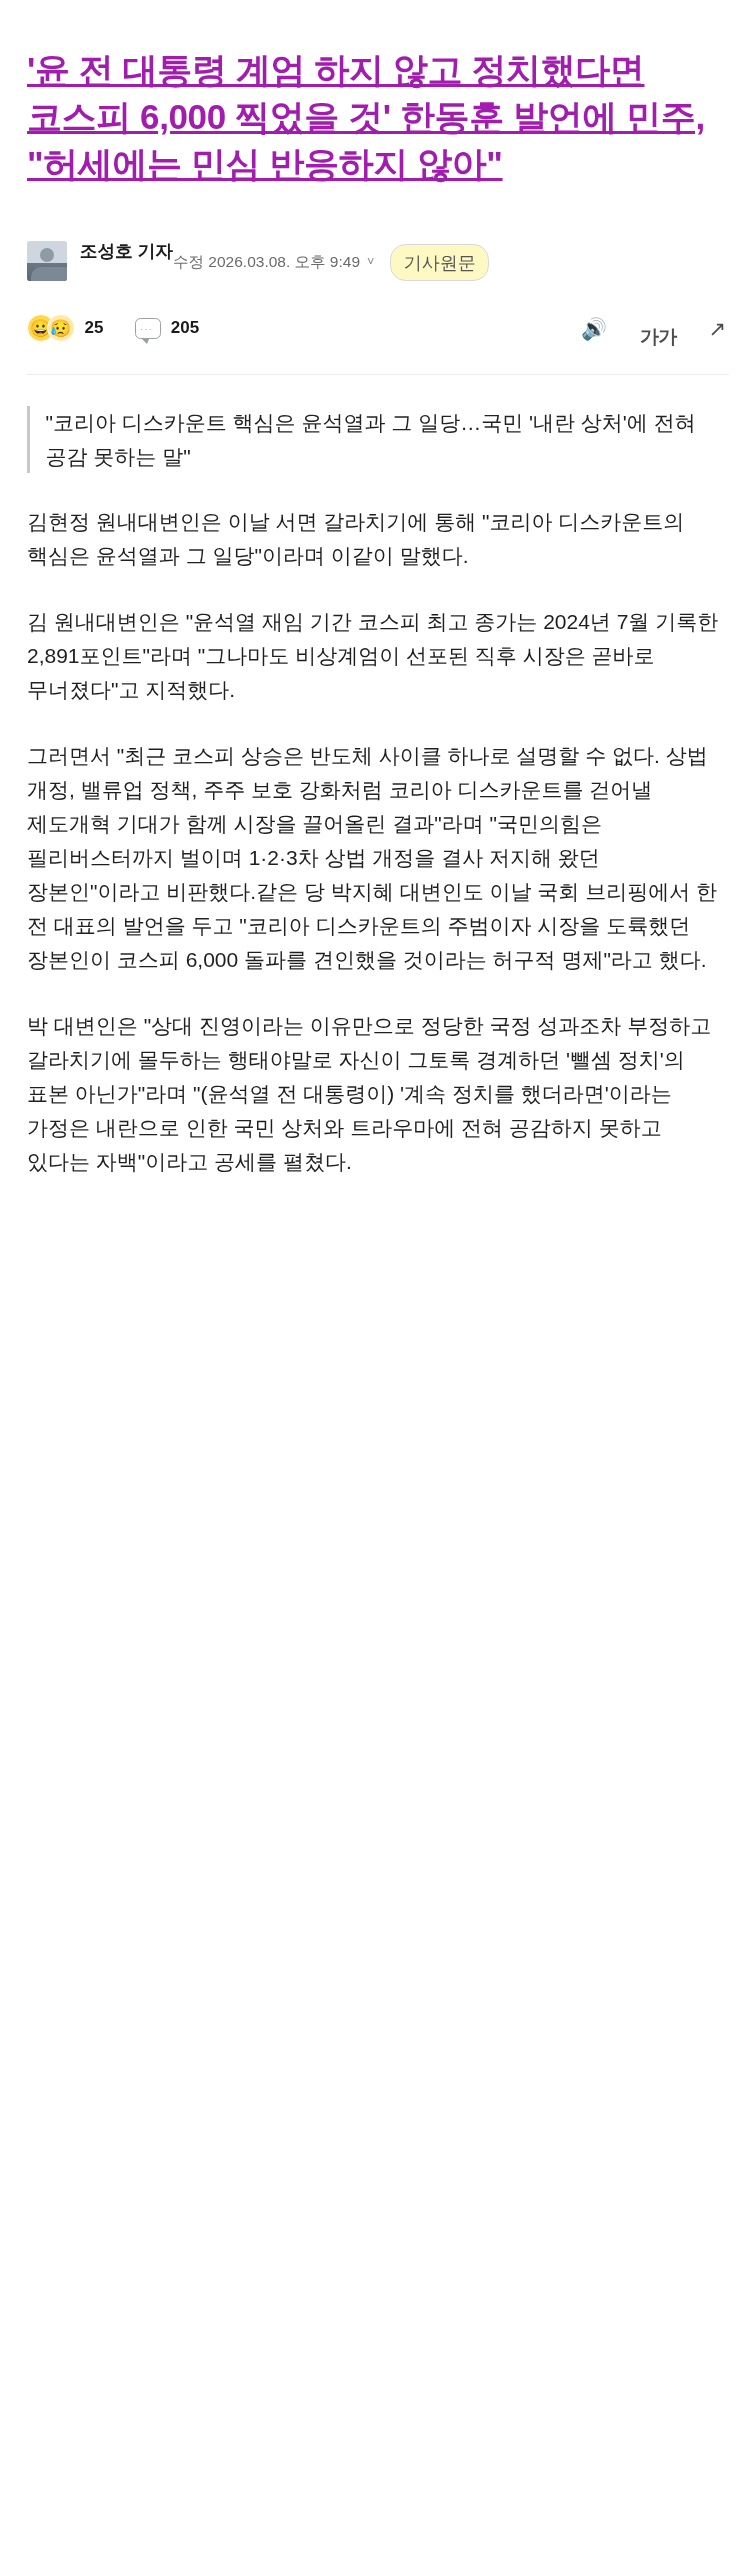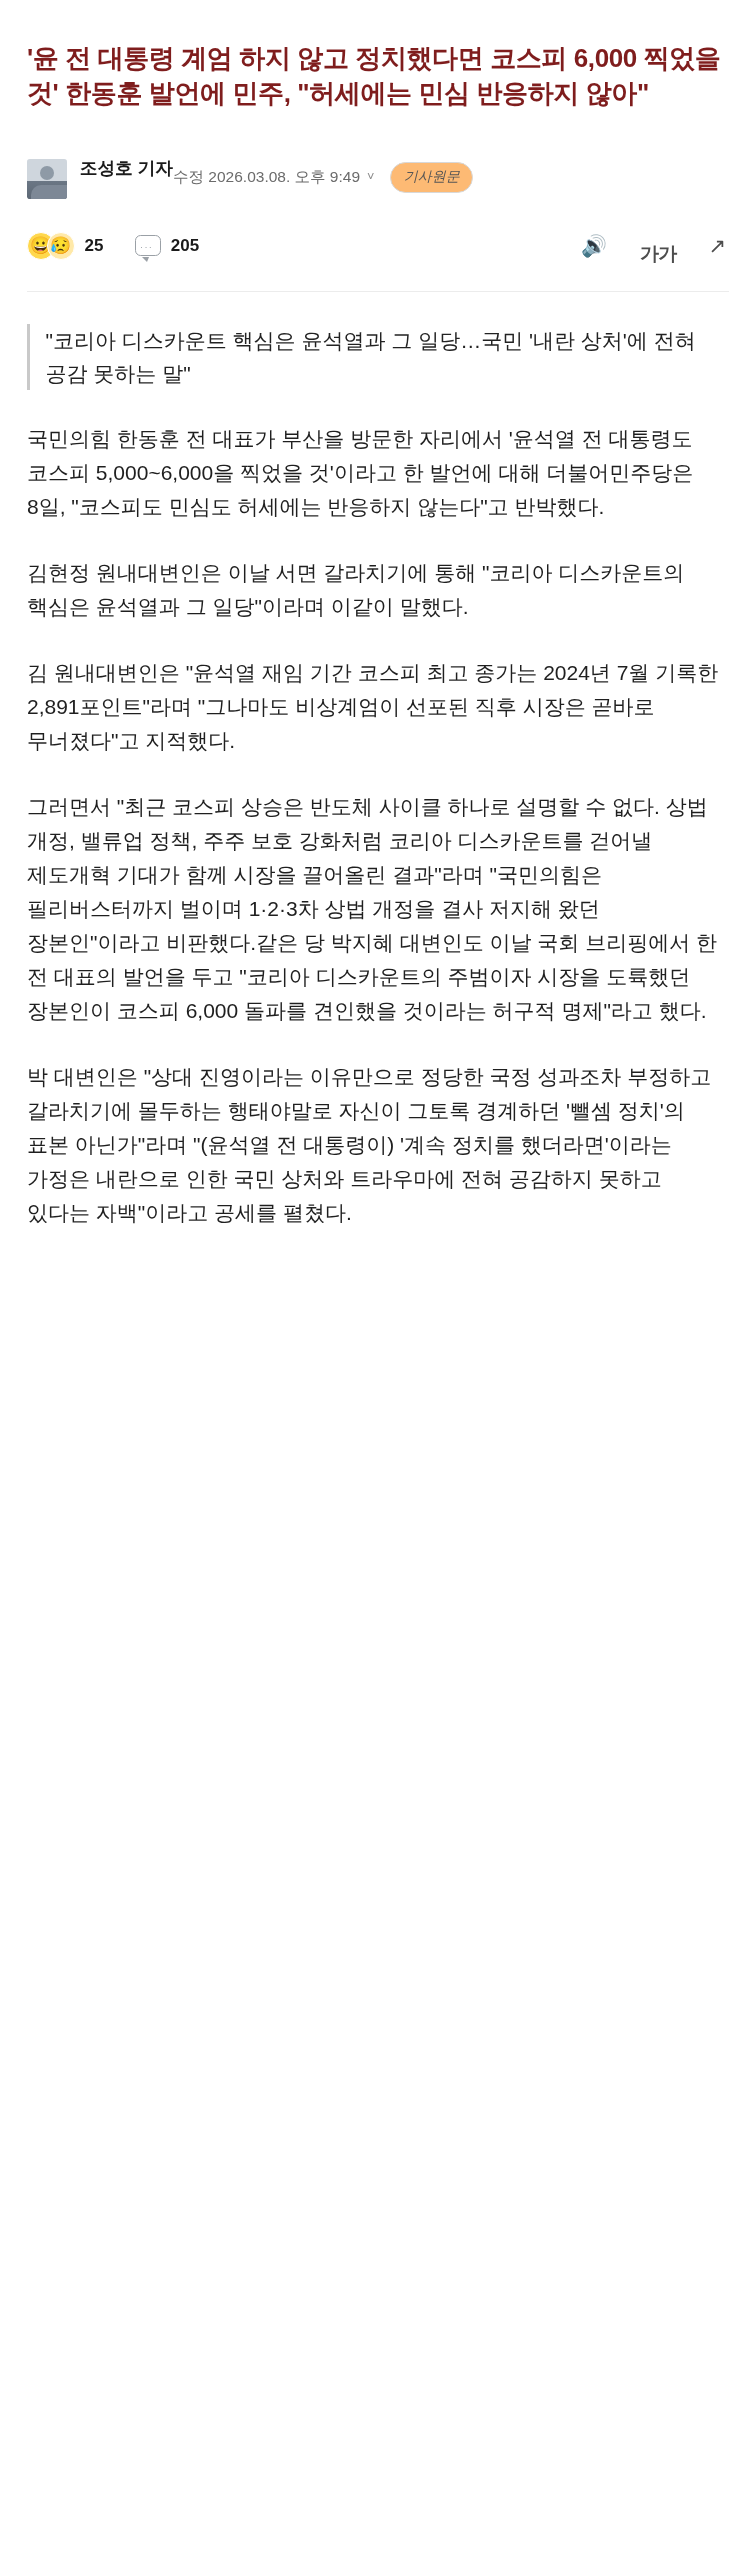--- a/index.html
+++ b/index.html
@@ -14,27 +14,28 @@
   }
   .page {
     width: 756px;
     min-height: 2576px;
     background: #fff;
     padding: 0 0 28px 0;
     position: relative;
   }
   
   .headline {
-    font-size: 26px;
+    font-size: 35px;
     line-height: 1.33;
     font-weight: 700;
     letter-spacing: -0.4px;
     padding: 24px 27px 0 27px;
-    color: #7f1d1d;
+    color: #a21caf;
     word-break: keep-all;
+    text-decoration: underline;
   }
   
   .byline {
     display: flex;
     align-items: flex-start;
     padding: 28px 27px 0 27px;
   }
   .avatar {
     width: 40px; height: 40px;
     border-radius: 2.8px;
@@ -82,25 +83,24 @@
     margin-left: 7px;
     color: #8a8a8a;
     font-size: 12.7px;
     line-height: 1;
   }
   .origin-btn {
     margin-left: 15.5px;
     border: 0.7px solid #d8d8d8;
     border-radius: 15.5px;
     padding: 5.6px 12.7px;
-    font-size: 14px;
+    font-size: 18px;
     color: #555;
-    background: #fdba74;
+    background: #fef9c3;
     white-space: nowrap;
-    font-style: italic;
   }
   
   .reaction-bar {
     display: flex;
     align-items: center;
     padding: 25.4px 27px 0 27px;
   }
   .emoji-group {
     display: flex;
     align-items: center;
@@ -236,21 +236,20 @@
       <span class="icon-btn icon-font"><span>가</span><span>가</span></span>
       <span class="icon-btn icon-share">↗</span>
     </div>
   </div>
 
   <div class="divider"></div>
 
   <div class="quote">"코리아 디스카운트 핵심은 윤석열과 그 일당…국민 '내란 상처'에 전혀 공감 못하는 말"</div>
 
   <div class="body">
-    <p>국민의힘 한동훈 전 대표가 부산을 방문한 자리에서 '윤석열 전 대통령도 코스피 5,000~6,000을 찍었을 것'이라고 한 발언에 대해 더불어민주당은 8일, "코스피도 민심도 허세에는 반응하지 않는다"고 반박했다.</p>
     <p>김현정 원내대변인은 이날 서면 갈라치기에 통해 "코리아 디스카운트의 핵심은 윤석열과 그 일당"이라며 이같이 말했다.</p>
     <p>김 원내대변인은 "윤석열 재임 기간 코스피 최고 종가는 2024년 7월 기록한 2,891포인트"라며 "그나마도 비상계엄이 선포된 직후 시장은 곧바로 무너졌다"고 지적했다.</p>
     <p>그러면서 "최근 코스피 상승은 반도체 사이클 하나로 설명할 수 없다. 상법 개정, 밸류업 정책, 주주 보호 강화처럼 코리아 디스카운트를 걷어낼 제도개혁 기대가 함께 시장을 끌어올린 결과"라며 "국민의힘은 필리버스터까지 벌이며 1·2·3차 상법 개정을 결사 저지해 왔던 장본인"이라고 비판했다.같은 당 박지혜 대변인도 이날 국회 브리핑에서 한 전 대표의 발언을 두고 "코리아 디스카운트의 주범이자 시장을 도륙했던 장본인이 코스피 6,000 돌파를 견인했을 것이라는 허구적 명제"라고 했다.</p>
     <p>박 대변인은 "상대 진영이라는 이유만으로 정당한 국정 성과조차 부정하고 갈라치기에 몰두하는 행태야말로 자신이 그토록 경계하던 '뺄셈 정치'의 표본 아닌가"라며 "(윤석열 전 대통령이) '계속 정치를 했더라면'이라는 가정은 내란으로 인한 국민 상처와 트라우마에 전혀 공감하지 못하고 있다는 자백"이라고 공세를 펼쳤다.</p>
   </div>
 
 </div>
 
 
 </body></html>

